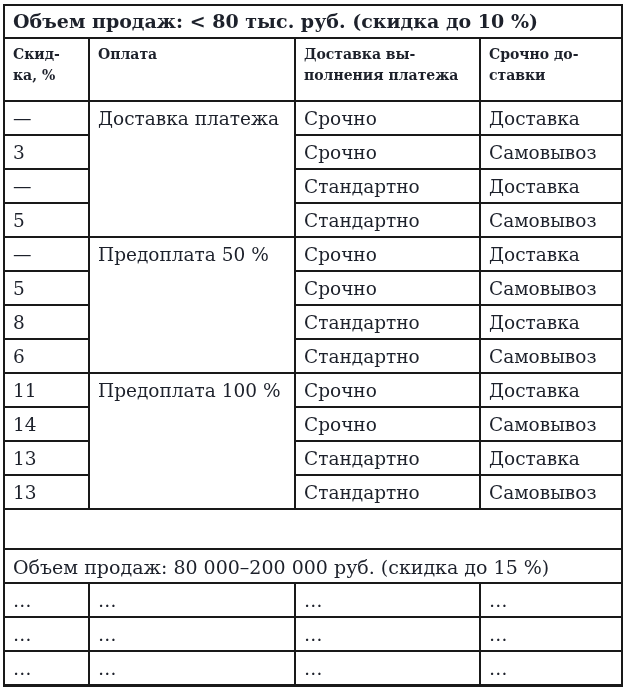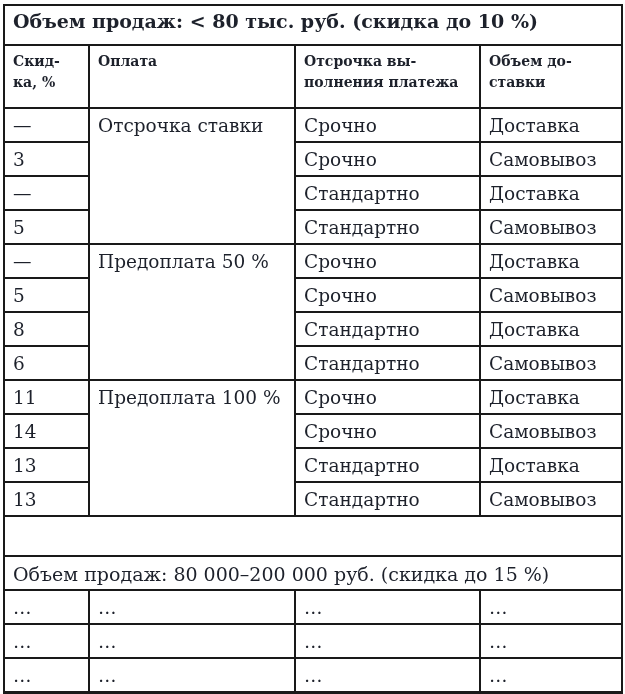--- a/index.html
+++ b/index.html
@@ -22,21 +22,21 @@
     box-sizing: border-box;
     padding: 4px 6px 4px 8px;
     vertical-align: top;
     text-align: left;
     font-size: 18.5px;
     font-weight: normal;
     overflow: hidden;
     white-space: nowrap;
   }
   tr.title-row td {
-    height: 40px;
+    height: 33px;
     font-weight: bold;
     font-size: 19px;
     padding-top: 4px;
   }
   tr.title-row2 td {
     height: 28px;
     font-weight: normal;
     font-size: 19px;
     padding-top: 6px;
   }
@@ -73,32 +73,32 @@
 
     <tr class="head-row">
       <th>
         <span>Скид-</span>
         <span>ка, %</span>
       </th>
       <th>
         <span>Оплата</span>
       </th>
       <th>
-        <span>Отсрочка вы-</span>
+        <span>Доставка вы-</span>
         <span>полнения платежа</span>
       </th>
       <th>
-        <span>Объем до-</span>
+        <span>Срочно до-</span>
         <span>ставки</span>
       </th>
     </tr>
 
     <tr class="data-row">
       <td>—</td>
-      <td rowspan="4">Отсрочка ставки</td>
+      <td rowspan="4">Доставка платежа</td>
       <td>Срочно</td>
       <td>Доставка</td>
     </tr>
     <tr class="data-row">
       <td>3</td>
       <td>Срочно</td>
       <td>Самовывоз</td>
     </tr>
     <tr class="data-row">
       <td>—</td>

